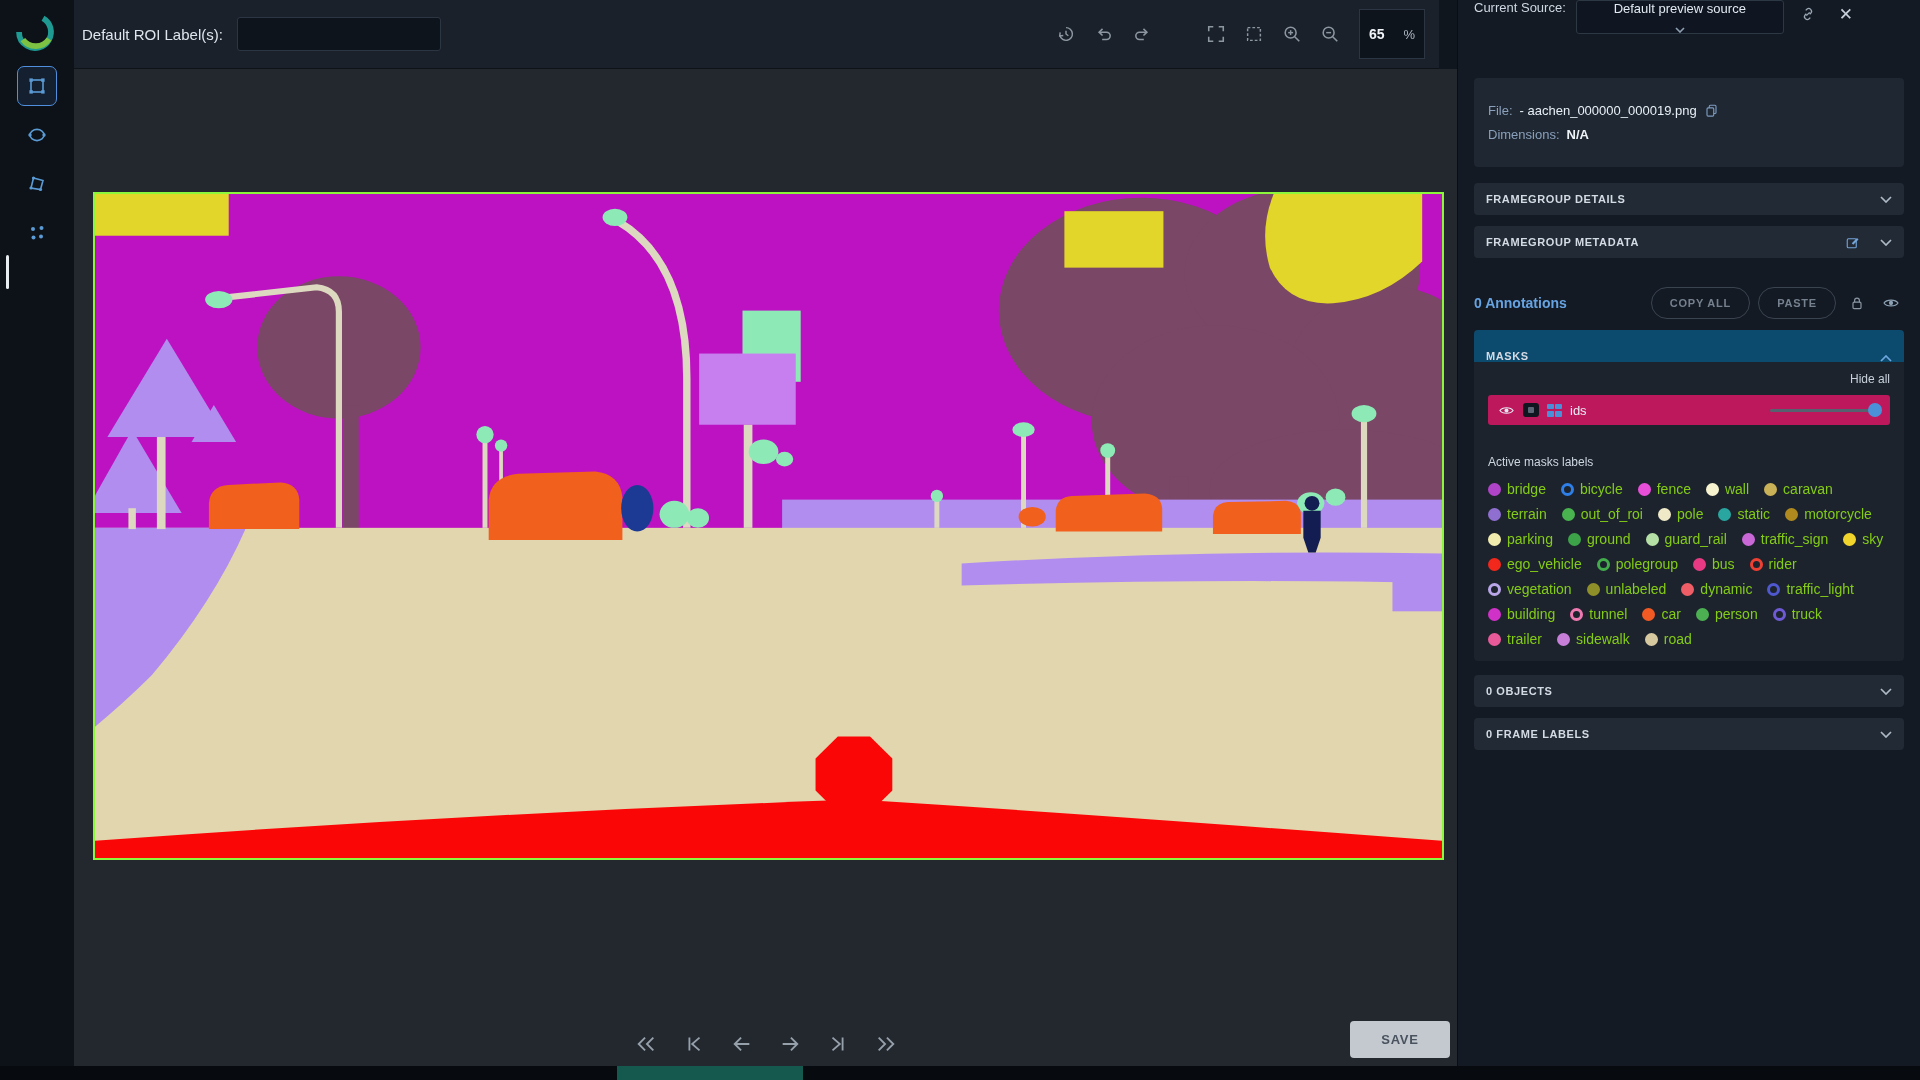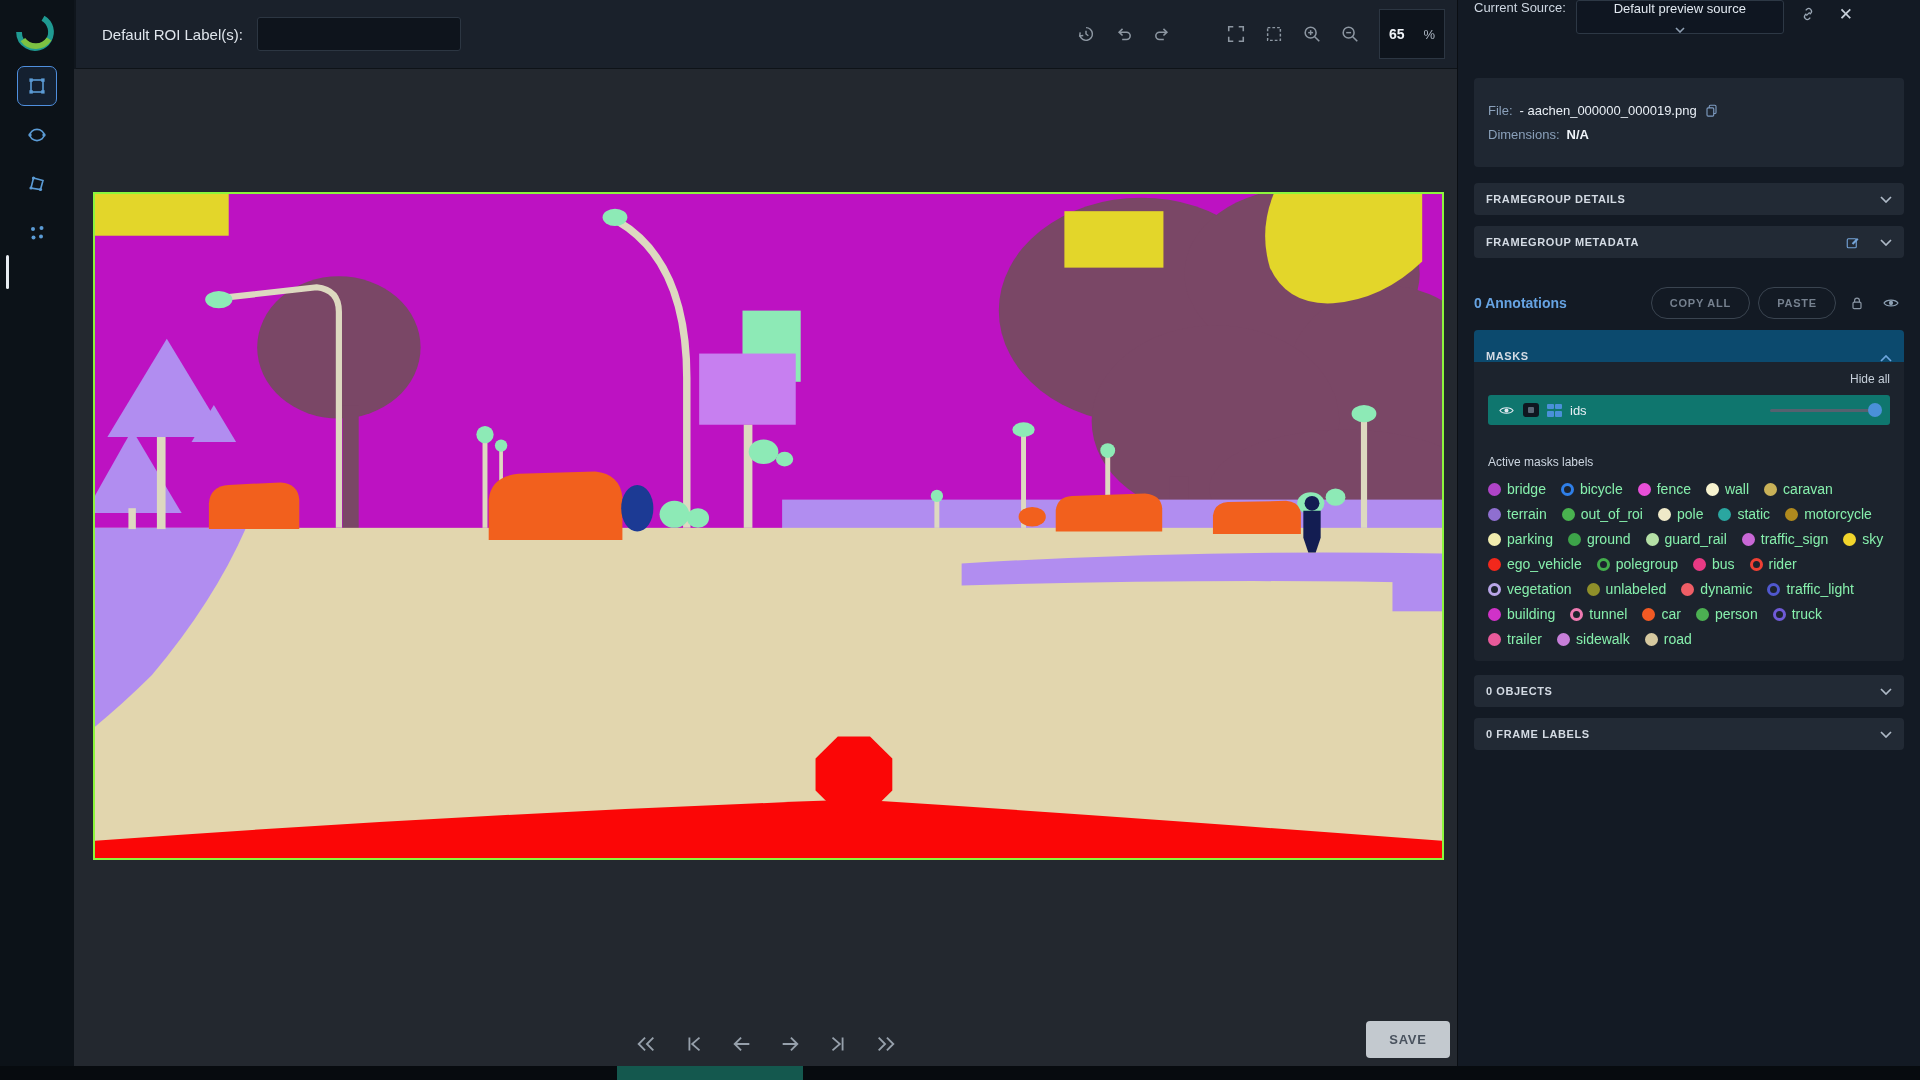--- a/index.html
+++ b/index.html
@@ -9,21 +9,21 @@
 
   
   .rail { position:absolute; left:0; top:0; width:74px; height:1080px; background:#0c1218; z-index:5; }
   .logo { position:absolute; left:12px; top:9px; width:46px; height:46px; }
   .rail-indicator { position:absolute; left:6px; top:255px; width:3px; height:34px; background:#e8edf2; border-radius:2px; }
   .tools { position:absolute; left:0; top:66px; width:74px; display:flex; flex-direction:column; align-items:center; gap:9px; }
   .tool-btn { width:40px; height:40px; border-radius:7px; display:flex; align-items:center; justify-content:center; color:#5b9bd5; }
   .tool-btn.selected { border:1.5px solid #4f8fde; background:rgba(79,143,222,.12); }
 
   
-  .topbar { position:absolute; left:76px; top:0; width:1383px; height:69px; background:#1a212b;
+  .topbar { position:absolute; left:56px; top:0; width:1383px; height:69px; background:#1a212b;
     display:flex; align-items:center; padding:0 14px 0 26px; border-bottom:1px solid #0e1318; z-index:4; }
   .roi-label { font-size:15px; color:#dfe5ec; white-space:nowrap; }
   .roi-input { margin-left:14px; width:204px; height:34px; background:#0e141c; border:1px solid #2c3642;
     border-radius:3px; color:#e8edf3; font-size:14px; padding:0 10px; outline:none; }
   .tb-spacer { flex:1; }
   .icon-btn { width:34px; height:34px; display:flex; align-items:center; justify-content:center;
     color:#8d97a2; border-radius:4px; }
   .icon-group { display:flex; align-items:center; gap:4px; }
   .gap40 { width:40px; }
   .zoom-box { margin-left:12px; width:66px; height:50px; background:#0e141c; border:1px solid #2c3642;
@@ -51,44 +51,44 @@
   .bar-label { font-size:11px; font-weight:bold; letter-spacing:.6px; color:#d4dbe4; }
   .ml-auto { margin-left:auto; }
   .annot-row { margin:28px 16px 0; display:flex; align-items:center; gap:8px; height:34px; }
   .annot-count { font-size:14px; font-weight:bold; color:#66a3e2; }
   .pill-btn { border:1px solid #3a4450; border-radius:17px; background:transparent; color:#76818f;
     font-size:11px; font-weight:bold; letter-spacing:.8px; padding:9px 18px; font-family:inherit; }
   .masks-card { margin:10px 16px 0; background:#1c232d; border-radius:4px; padding-bottom:14px; }
   .masks-head { height:32px; background:#0c4a6e; border-radius:4px 4px 0 0; display:flex; align-items:flex-end;
     padding:0 12px; }
   .hide-all { text-align:right; padding:10px 14px 0; font-size:12px; color:#c7d0db; }
-  .ids-row { margin:9px 14px 0; height:30px; background:#0f766e; border-radius:3px; display:flex;
+  .ids-row { margin:9px 14px 0; height:30px; background:#be185d; border-radius:3px; display:flex;
     align-items:center; gap:8px; padding:0 10px; }
   .ids-label { font-size:13px; color:#e8eef5; }
   .mask-sq { width:16px; height:14px; background:#0f1620; border-radius:3px; display:flex; align-items:center; justify-content:center; }
   .mask-sq i { width:6px; height:6px; background:#5a6675; border-radius:1px; display:block; }
   .grid-ic { width:15px; height:13px; display:grid; grid-template-columns:1fr 1fr; gap:1.5px; }
   .grid-ic i { background:#4a90d9; border-radius:1px; }
   .slider { margin-left:auto; position:relative; width:110px; height:14px; }
   .slider .track { position:absolute; left:0; right:0; top:6px; height:3px; background:#55616f; border-radius:2px; }
   .slider .thumb { position:absolute; right:-2px; top:0; width:14px; height:14px; background:#4a90d9; border-radius:50%; }
   .active-title { margin:30px 14px 0; font-size:12px; font-weight:normal; color:#ccd5e0; }
   .chips { margin:12px 14px 0; display:flex; flex-wrap:wrap; column-gap:15px; row-gap:9px; }
   .mask-chip { display:inline-flex; align-items:center; gap:6px; }
-  .mask-chip span.txt { font-size:14px; color:#86efac; }
+  .mask-chip span.txt { font-size:14px; color:#84cc16; }
   .mask-dot { width:13px; height:13px; border-radius:50%; border:2px solid transparent; }
 
   
   .canvas { position:absolute; left:74px; top:69px; width:1383px; height:997px; background:#23282f; }
   .seg-wrap { position:absolute; left:19px; top:123px; width:1351px; height:668px; border:2px solid #8cf63d; }
   .seg-wrap svg { display:block; width:100%; height:100%; }
   .transport { position:absolute; left:0; top:947px; width:1383px; height:56px; display:flex;
     align-items:center; justify-content:center; gap:14px; color:#96a0ab; }
   .t-btn { width:34px; height:34px; display:flex; align-items:center; justify-content:center; border-radius:4px; }
-  .save-btn { position:absolute; right:7px; top:952px; width:84px; height:37px; background:#c3c9cf;
+  .save-btn { position:absolute; right:7px; top:952px; width:100px; height:37px; background:#c3c9cf;
     border:none; border-radius:4px; color:#49525e; font-size:13px; font-weight:bold; letter-spacing:.8px;
     font-family:inherit; }
 
   
   .footer { position:absolute; left:0; top:1066px; width:1920px; height:14px; background:#070b0f; z-index:9; }
   .footer-seg { position:absolute; left:617px; top:0; width:186px; height:14px; background:#14584e; }
 
   svg.ic { display:block; }
 </style>
 </head>

